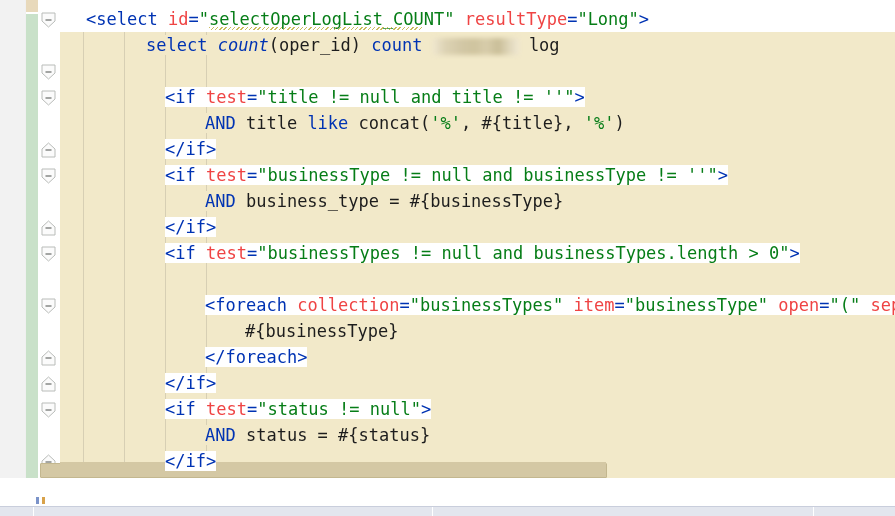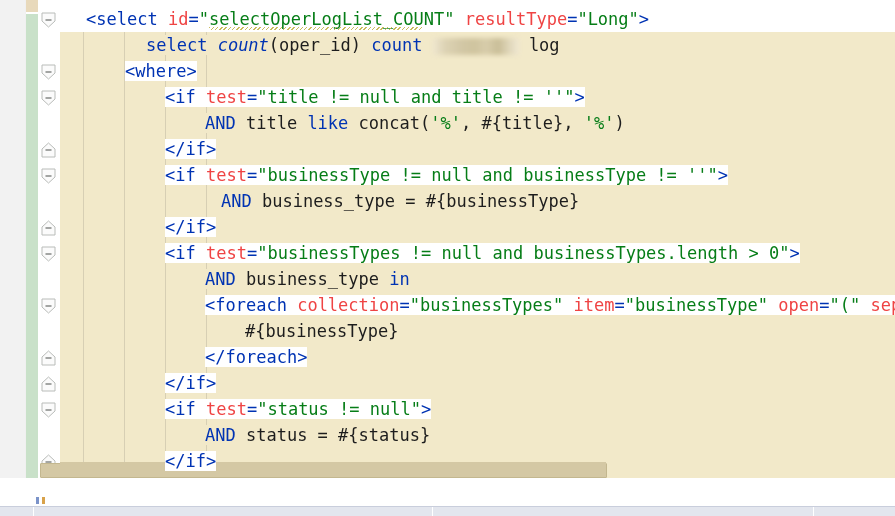--- a/index.html
+++ b/index.html
@@ -316,29 +316,27 @@
     <div id="code-surface">
 
     <div class="sel-block" style="left: 0px; top: 32px; width: 835px; height: 446px;"></div>
         <div class="sel-block" style="left: 0px; top: 0px; width: 0px; height: 0px;"></div>
         <div class="indent-guide" style="left: 23px; top: 32px; height: 430px;"></div>
         <div class="indent-guide" style="left: 64px; top: 32px; height: 430px;"></div>
         <div class="indent-guide" style="left: 105px; top: 32px; height: 430px;"></div>
         <div class="indent-guide" style="left: 146px; top: 32px; height: 430px;"></div>
         <div class="line" style="top: 6px; padding-left: 26px;"><span class="seg t-punct tagbg">&lt;</span><span class="seg t-tag tagbg">select</span><span class="seg t-txt tagbg"> </span><span class="seg t-attr tagbg">id</span><span class="seg t-punct tagbg">=</span><span class="seg t-val tagbg">"selectOperLogList_COUNT"</span><span class="seg t-txt tagbg"> </span><span class="seg t-attr tagbg">resultType</span><span class="seg t-punct tagbg">=</span><span class="seg t-val tagbg">"Long"</span><span class="seg t-punct tagbg">&gt;</span></div>
         <div class="line" style="top: 32px; padding-left: 86px;"><span class="seg t-kw selbg">select </span><span class="seg t-fn selbg">count</span><span class="seg t-txt selbg">(oper_id) </span><span class="seg t-kw selbg">count </span><span class="redacted"></span><span class="seg selbg"> </span><span class="seg t-txt selbg">log</span></div>
-        <div class="line" style="top: 58px; padding-left: 65px;"><span class="seg t-punct tagbg">&lt;</span><span class="seg t-tag tagbg">where</span><span class="seg t-punct tagbg">&gt;</span></div>
         <div class="line" style="top: 84px; padding-left: 105px;"><span class="seg t-punct tagbg">&lt;</span><span class="seg t-tag tagbg">if</span><span class="seg t-txt tagbg"> </span><span class="seg t-attr tagbg">test</span><span class="seg t-punct tagbg">=</span><span class="seg t-val tagbg">"title != null and title != ''"</span><span class="seg t-punct tagbg">&gt;</span></div>
         <div class="line" style="top: 110px; padding-left: 145px;"><span class="seg t-kw selbg">AND </span><span class="seg t-txt selbg">title </span><span class="seg t-kw selbg">like </span><span class="seg t-txt selbg">concat(</span><span class="seg t-str selbg">'%'</span><span class="seg t-txt selbg">, #{title}, </span><span class="seg t-str selbg">'%'</span><span class="seg t-txt selbg">)</span></div>
         <div class="line" style="top: 136px; padding-left: 105px;"><span class="seg t-punct tagbg">&lt;/</span><span class="seg t-tag tagbg">if</span><span class="seg t-punct tagbg">&gt;</span></div>
         <div class="line" style="top: 162px; padding-left: 105px;"><span class="seg t-punct tagbg">&lt;</span><span class="seg t-tag tagbg">if</span><span class="seg t-txt tagbg"> </span><span class="seg t-attr tagbg">test</span><span class="seg t-punct tagbg">=</span><span class="seg t-val tagbg">"businessType != null and businessType != ''"</span><span class="seg t-punct tagbg">&gt;</span></div>
-        <div class="line" style="top: 188px; padding-left: 145px; margin-left: 16px;"><span class="seg t-kw selbg">AND </span><span class="seg t-txt selbg">business_type = #{businessType}</span></div>
+        <div class="line" style="top: 188px; padding-left: 145px;"><span class="seg t-kw selbg">AND </span><span class="seg t-txt selbg">business_type = #{businessType}</span></div>
         <div class="line" style="top: 214px; padding-left: 105px;"><span class="seg t-punct tagbg">&lt;/</span><span class="seg t-tag tagbg">if</span><span class="seg t-punct tagbg">&gt;</span></div>
         <div class="line" style="top: 240px; padding-left: 105px;"><span class="seg t-punct tagbg">&lt;</span><span class="seg t-tag tagbg">if</span><span class="seg t-txt tagbg"> </span><span class="seg t-attr tagbg">test</span><span class="seg t-punct tagbg">=</span><span class="seg t-val tagbg">"businessTypes != null and businessTypes.length &gt; 0"</span><span class="seg t-punct tagbg">&gt;</span></div>
-        <div class="line" style="top: 266px; padding-left: 145px;"><span class="seg t-kw selbg">AND </span><span class="seg t-txt selbg">business_type </span><span class="seg t-kw selbg">in</span></div>
         <div class="line" style="top: 292px; padding-left: 145px;"><span class="seg t-punct tagbg">&lt;</span><span class="seg t-tag tagbg">foreach</span><span class="seg t-txt tagbg"> </span><span class="seg t-attr tagbg">collection</span><span class="seg t-punct tagbg">=</span><span class="seg t-val tagbg">"businessTypes"</span><span class="seg t-txt tagbg"> </span><span class="seg t-attr tagbg">item</span><span class="seg t-punct tagbg">=</span><span class="seg t-val tagbg">"businessType"</span><span class="seg t-txt tagbg"> </span><span class="seg t-attr tagbg">open</span><span class="seg t-punct tagbg">=</span><span class="seg t-val tagbg">"("</span><span class="seg t-txt tagbg"> </span><span class="seg t-attr tagbg">sepa</span></div>
         <div class="line" style="top: 344px; padding-left: 145px;"><span class="seg t-punct tagbg">&lt;/</span><span class="seg t-tag tagbg">foreach</span><span class="seg t-punct tagbg">&gt;</span></div>
         <div class="line" style="top: 318px; padding-left: 185px;"><span class="seg t-txt selbg">#{businessType}</span></div>
         <div class="line" style="top: 370px; padding-left: 105px;"><span class="seg t-punct tagbg">&lt;/</span><span class="seg t-tag tagbg">if</span><span class="seg t-punct tagbg">&gt;</span></div>
         <div class="line" style="top: 396px; padding-left: 105px;"><span class="seg t-punct tagbg">&lt;</span><span class="seg t-tag tagbg">if</span><span class="seg t-txt tagbg"> </span><span class="seg t-attr tagbg">test</span><span class="seg t-punct tagbg">=</span><span class="seg t-val tagbg">"status != null"</span><span class="seg t-punct tagbg">&gt;</span></div>
         <div class="line" style="top: 422px; padding-left: 145px;"><span class="seg t-kw selbg">AND </span><span class="seg t-txt selbg">status = #{status}</span></div>
         <div class="line" style="top: 448px; padding-left: 105px;"><span class="seg t-punct tagbg">&lt;/</span><span class="seg t-tag tagbg">if</span><span class="seg t-punct tagbg">&gt;</span></div>
         <div class="squiggle" style="left: 148.64px; top: 27px; width: 214.62px;"></div>
         <div style="position: absolute; left: 0px; top: 462px; width: 546px; height: 15px; background: rgb(212, 200, 164); z-index: 1;"></div>
         <div class="line" style="top: 448px; padding-left: 105px; z-index: 2;"><span class="seg t-punct tagbg">&lt;/</span><span class="seg t-tag tagbg">if</span><span class="seg t-punct tagbg">&gt;</span></div>

